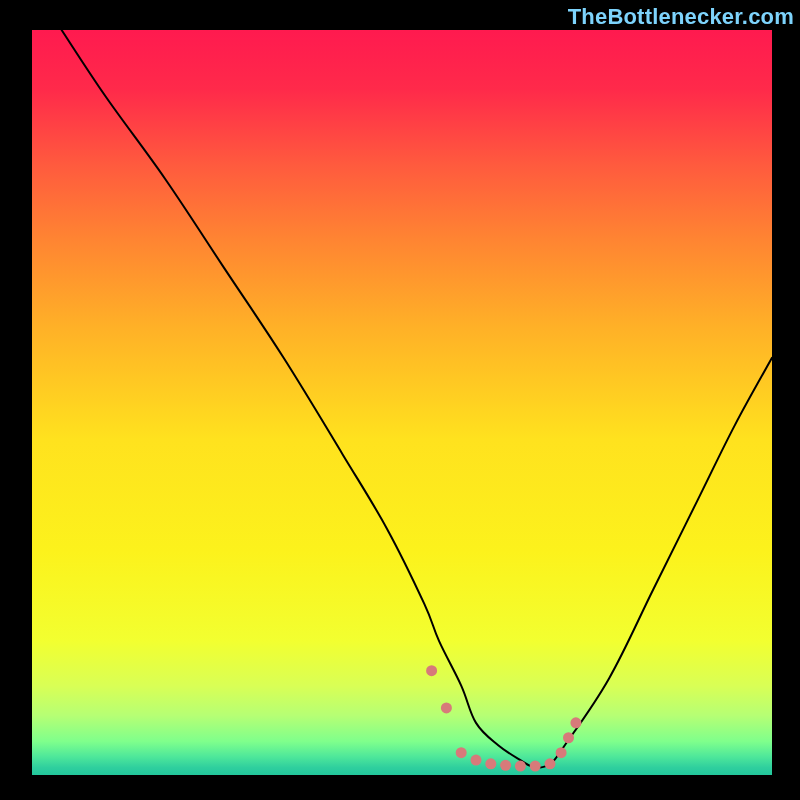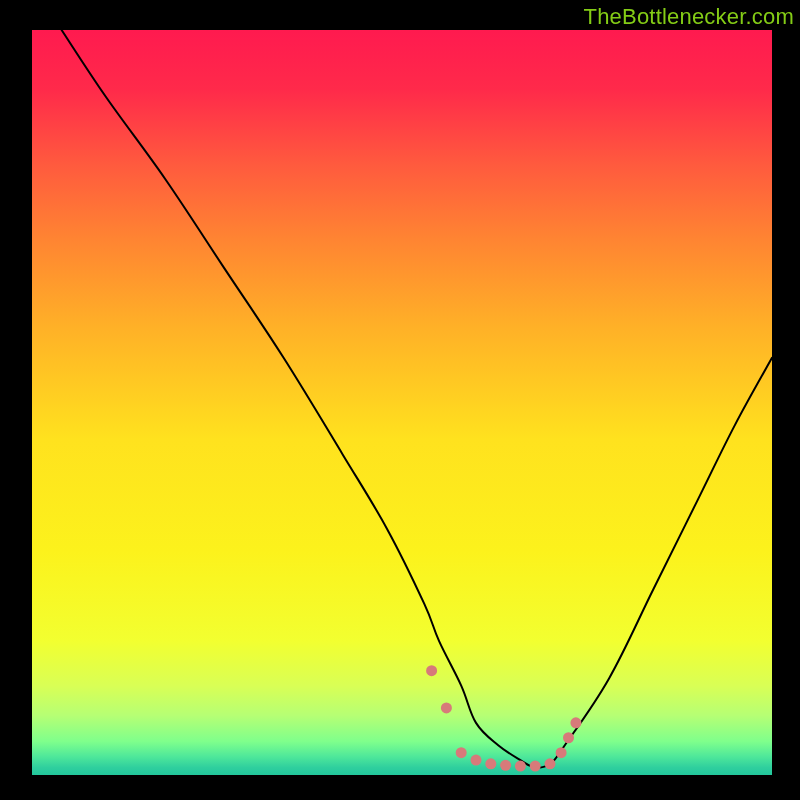--- a/index.html
+++ b/index.html
@@ -14,24 +14,24 @@
   .container {
     position: relative;
     width: 800px;
     height: 800px;
     background: #000;
   }
   .watermark {
     position: absolute;
     top: 4px;
     right: 6px;
-    color: #84cc16;
+    color: #7dd3fc;
     font-size: 22px;
     letter-spacing: 0.2px;
-    font-weight: 400;
+    font-weight: 700;
     z-index: 5;
   }
   svg {
     display: block;
   }
 </style>
 </head>
 <body>
 
 <div class="container">

